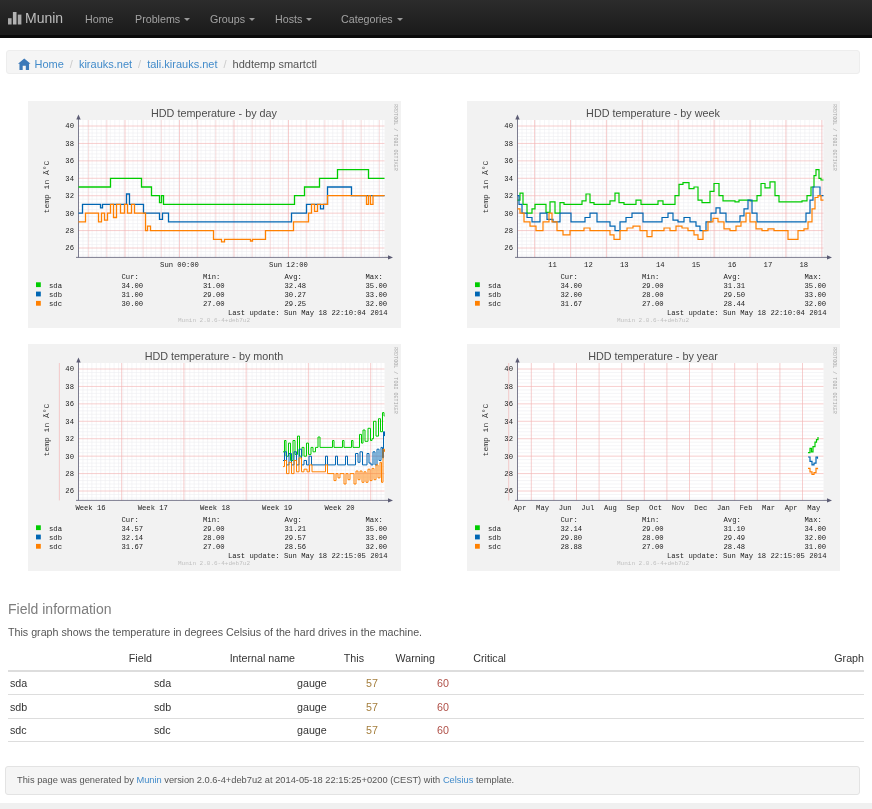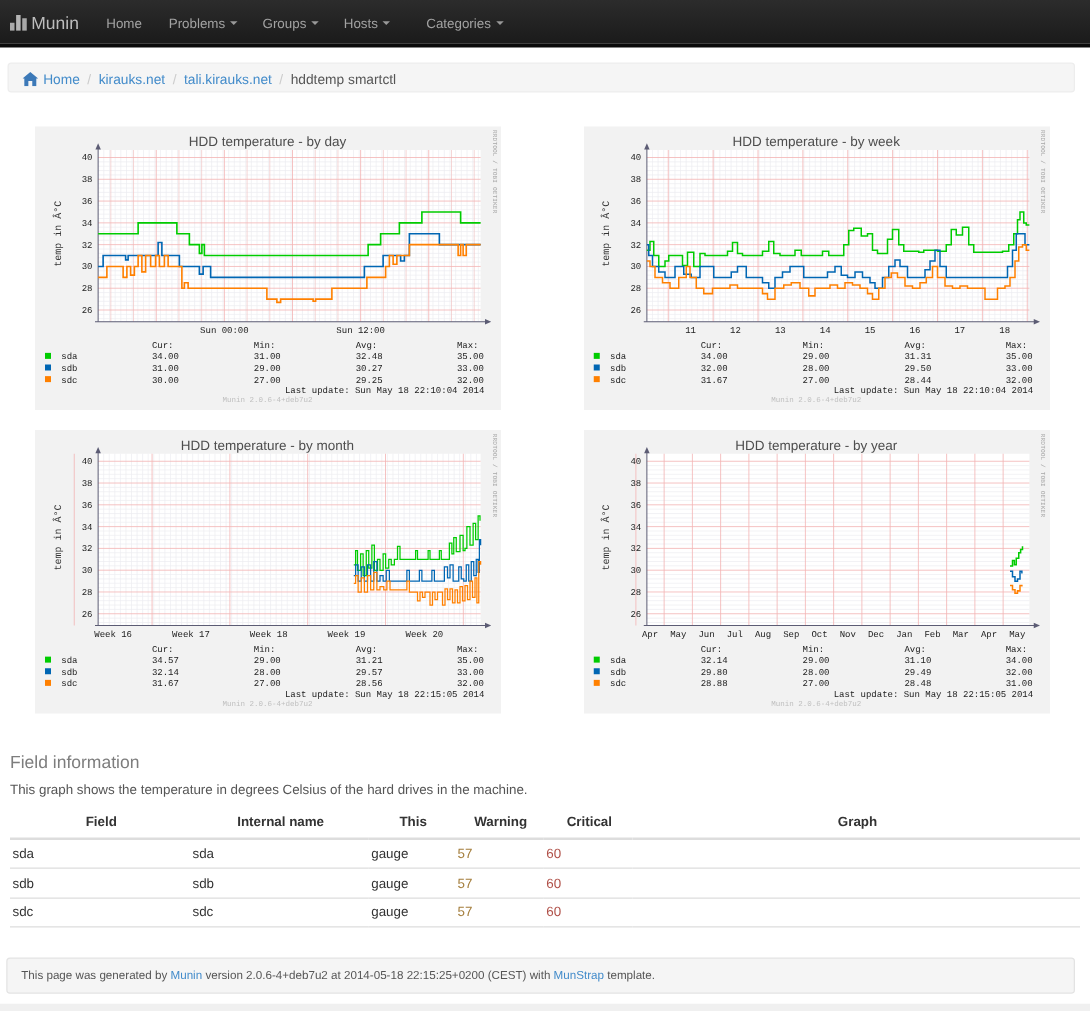--- a/index.html
+++ b/index.html
@@ -6,21 +6,21 @@
 .navbar { position:absolute; left:0; top:0; width:872px; height:38px; background:linear-gradient(#2c2c2c,#1c1c1c 90%); border-bottom:3px solid #0a0a0a; }
 .brand { position:absolute; left:25px; top:10px; color:#bdbdbd; font-size:14px; }
 .navitem { position:absolute; top:12.5px; color:#a2a2a2; font-size:10.7px; }
 .caret { display:inline-block; width:0; height:0; border-left:3.5px solid transparent; border-right:3.5px solid transparent; border-top:3.5px solid #999; margin-left:4px; vertical-align:middle; }
 .crumbbar { position:absolute; left:6px; top:49.5px; width:854px; height:24px; background:#f5f5f5; border:1px solid #ededed; border-radius:3px; font-size:11px; line-height:26.5px; padding-left:11px; color:#555; }
 .crumbbar a { color:#428bca; text-decoration:none; }
 .sep { color:#ccc; padding:0 6px; }
 h2.gi { position:absolute; left:8px; top:601px; font-size:14px; font-weight:normal; color:#7d7d7d; }
 p.gd { position:absolute; left:8px; top:626px; font-size:10.7px; color:#555; }
 table.t { position:absolute; left:8px; top:648px; width:856px; border-collapse:collapse; font-size:10.7px; color:#333; }
-table.t th { text-align:center; font-weight:bold; padding:4px 0 6px 2px; border-bottom:2px solid #ddd; }
+table.t th { text-align:right; font-weight:normal; padding:4px 0 6px 2px; border-bottom:2px solid #ddd; }
 table.t td { padding:5.2px 0 5.2px 2px; border-bottom:1px solid #ddd; }
 .warn { color:#a47e3c;margin-top:31px; }
 .crit { color:#b05048; }
 .footer { position:absolute; left:5px; top:766px; width:855px; height:29px; background:#f5f5f5; border:1px solid #e3e3e3; border-radius:3px; font-size:9.3px; color:#555; line-height:27px; padding-left:11px; }
 .footer a { color:#428bca; text-decoration:none; }
 .botband { position:absolute; left:0; top:803px; width:872px; height:6px; background:#f0f0f0; }
 .g { position:absolute; }
 </style></head>
 <body>
 <div class="navbar">
@@ -306,13 +306,13 @@
 <tr>
         <td>sdc</td>
         <td>sdc</td>
         <td>gauge</td>
         <td class="warn">57</td>
         <td class="crit">60</td>
         <td></td>
       </tr>
 </tbody>
   </table>
-<div class="footer">This page was generated by <a href="#">Munin</a> version 2.0.6-4+deb7u2 at 2014-05-18 22:15:25+0200 (CEST) with <a href="#">MunStrap</a> template.</div>
+<div class="footer">This page was generated by <a href="#">Munin</a> version 2.0.6-4+deb7u2 at 2014-05-18 22:15:25+0200 (CEST) with <a href="#">Celsius</a> template.</div>
 <div class="botband"></div>
 </body></html>

